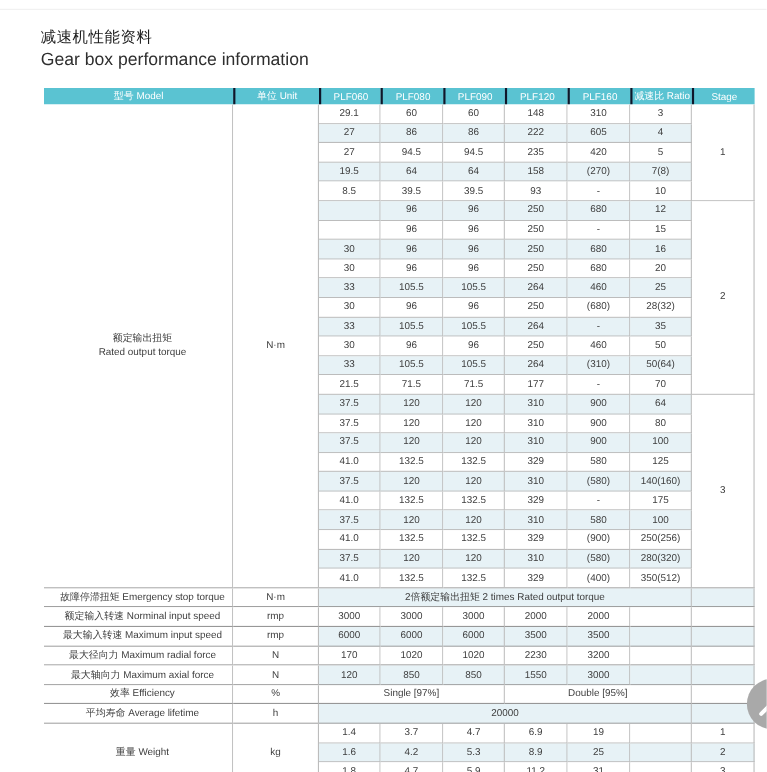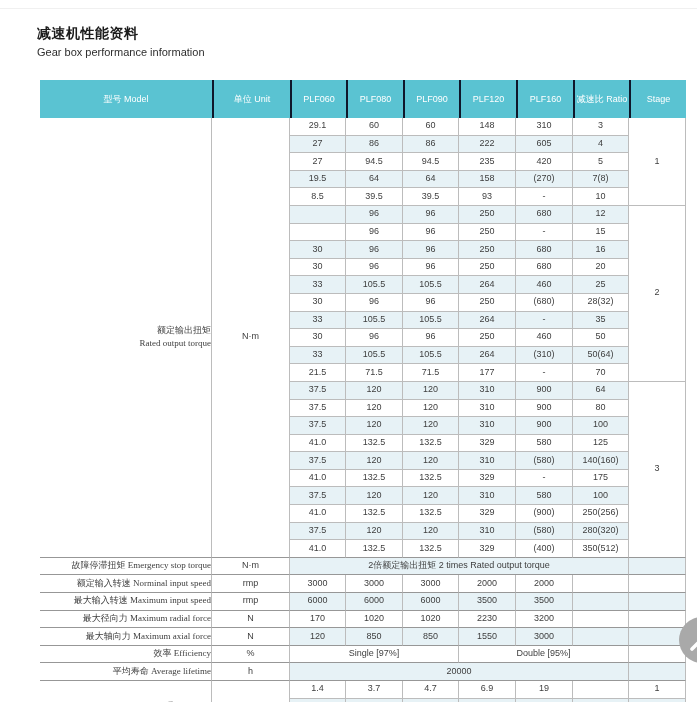--- a/index.html
+++ b/index.html
@@ -1,37 +1,37 @@
 <!DOCTYPE html>
 <html style="--teal: #5ac3d2; --header-text: #ffffff; --stripe: #e7f2f6; --grid: #bcbcbc; --sec: #979797; --body-text: #3e3e3e; --fab: #a9a9a9;"><head>
 <meta charset="utf-8">
 <style>
   html,body{margin:0;padding:0;}
   body{
     width:697px;height:702px;background:#ffffff;position:relative;overflow:hidden;
     font-family:"Liberation Sans", sans-serif;
   }
   .top-divider{position:absolute;left:0;top:8px;width:697px;height:1px;background:#f0f0f0;}
-  .title{position:absolute;left:37px;top:25px;font-size:14px;font-weight:bold;color:#1c1c1c;letter-spacing:.5px;}
-  .subtitle{position:absolute;left:37px;top:46px;font-size:11px;color:#2e2e2e;}
+  .title{position:absolute;left:37px;top:25px;font-size:14px;font-weight:normal;color:#1c1c1c;letter-spacing:.5px;}
+  .subtitle{position:absolute;left:37px;top:46px;font-size:16px;color:#2e2e2e;}
   .table-wrap{position:absolute;left:40px;top:80px;}
   table{border-collapse:separate;border-spacing:0;table-layout:fixed;width:646px;}
   th{
     background:var(--teal,#5ac3d2);color:var(--header-text,#fff);font-weight:normal;
-    font-size:9px;height:38px;padding:0;text-align:center;overflow:hidden;white-space:nowrap;
+    font-size:9px;height:15px;padding:0;text-align:center;overflow:hidden;white-space:nowrap;
   }
   th + th{border-left:2px solid #0f172a;}
   td{
     font-size:9px;color:var(--body-text,#3e3e3e);text-align:center;padding:0;height:16.6px;
     border-right:1px solid var(--grid,#bcbcbc);border-bottom:1px solid var(--grid,#bcbcbc);
     background:#ffffff;overflow:hidden;white-space:nowrap;line-height:1.1;
   }
   tbody tr:nth-child(even) td{background:var(--stripe,#e7f2f6);}
   td.wcell{background:#ffffff !important;}
-  td.label{text-align:right;padding-left:8px;font-family:Liberation Serif, serif;}
+  td.label{text-align:center;padding-left:8px;}
   td.darkb{border-bottom-color:var(--sec,#979797);}
   td.label div{line-height:13px;}
   .fab{
     position:absolute;left:679px;top:617px;width:46px;height:46px;border-radius:50%;
     background:var(--fab,#a9a9a9);border:none;z-index:5;padding:0;cursor:pointer;
   }
   .fab svg{display:block;}
 </style>
 </head>
 <body>

